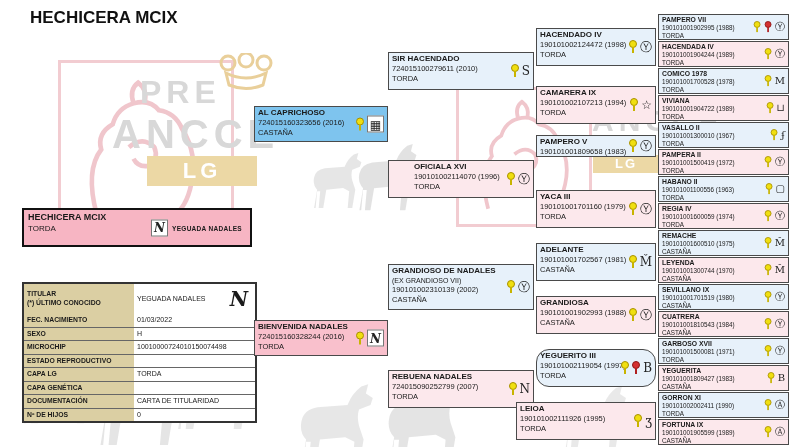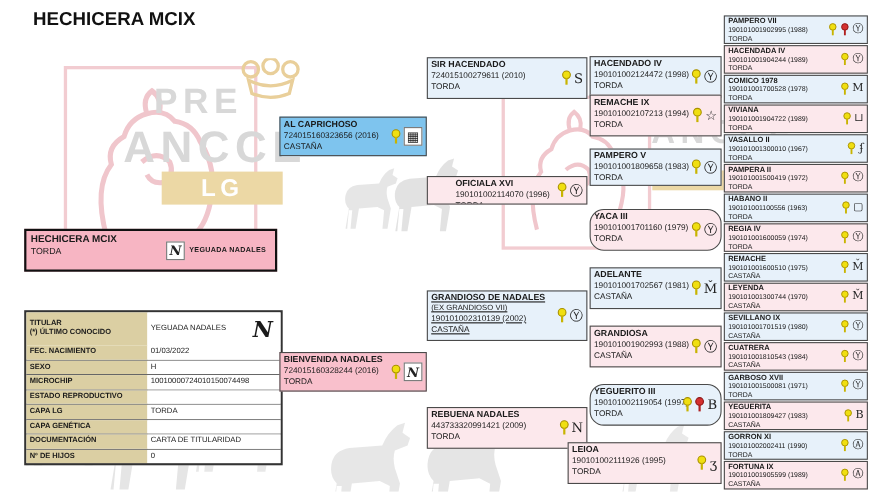--- a/index.html
+++ b/index.html
@@ -209,81 +209,81 @@
       <div class="pbox male gen2" style="left: 388px; top: 52px; width: 146px; height: 38px;">
       <div class="pname">SIR HACENDADO</div>
 
       <div class="preg">724015100279611 (2010)</div>
       <div class="pcoat">TORDA</div>
       <div class="picons">
           <span class="ros"></span>
           <span class="brand">S</span>
         </div>
     </div>
-      <div class="pbox female gen2" style="left: 388px; top: 160px; width: 146px; height: 26px; padding-left: 25px;">
+      <div class="pbox female gen2" style="left: 388px; top: 160px; width: 146px; height: 38px; padding-left: 25px;">
       <div class="pname">OFICIALA XVI</div>
 
       <div class="preg">190101002114070 (1996)</div>
       <div class="pcoat">TORDA</div>
       <div class="picons">
           <span class="ros"></span>
           <span class="brand">Ⓨ</span>
         </div>
     </div>
-      <div class="pbox male gen2" style="left: 388px; top: 264px; width: 146px; height: 46px; text-decoration: underline;">
+      <div class="pbox male gen2" style="left: 388px; top: 264px; width: 146px; height: 46px;">
       <div class="pname">GRANDIOSO DE NADALES</div>
       <div class="palias">(EX GRANDIOSO VII)</div>
       <div class="preg">190101002310139 (2002)</div>
       <div class="pcoat">CASTAÑA</div>
       <div class="picons">
           <span class="ros"></span>
           <span class="brand">Ⓨ</span>
         </div>
     </div>
       <div class="pbox female gen2" style="left: 388px; top: 370px; width: 146px; height: 38px;">
       <div class="pname">REBUENA NADALES</div>
 
-      <div class="preg">443733320991421 (2009)</div>
+      <div class="preg">724015090252799 (2007)</div>
       <div class="pcoat">TORDA</div>
       <div class="picons">
           <span class="ros"></span>
           <span class="brand">N</span>
         </div>
     </div>
-      <div class="pbox male gen3" style="left: 536px; top: 28px; width: 120px; height: 38px; margin-top: 23px;">
+      <div class="pbox male gen3" style="left: 536px; top: 28px; width: 120px; height: 38px;">
       <div class="pname">HACENDADO IV</div>
 
       <div class="preg">190101002124472 (1998)</div>
       <div class="pcoat">TORDA</div>
       <div class="picons">
           <span class="ros"></span>
           <span class="brand">Ⓨ</span>
         </div>
     </div>
       <div class="pbox female gen3" style="left: 536px; top: 86px; width: 120px; height: 38px;">
-      <div class="pname">REMACHE IX</div>
+      <div class="pname">CAMARERA IX</div>
 
       <div class="preg">190101002107213 (1994)</div>
       <div class="pcoat">TORDA</div>
       <div class="picons">
           <span class="ros"></span>
           <span class="brand">☆</span>
         </div>
     </div>
-      <div class="pbox male gen3" style="left: 536px; top: 135px; width: 120px; height: 34px;">
+      <div class="pbox male gen3" style="left: 536px; top: 135px; width: 120px; height: 22px;">
       <div class="pname">PAMPERO V</div>
 
       <div class="preg">190101001809658 (1983)</div>
       <div class="pcoat">TORDA</div>
       <div class="picons">
           <span class="ros"></span>
           <span class="brand">Ⓨ</span>
         </div>
     </div>
-      <div class="pbox female gen3" style="left: 536px; top: 190px; width: 120px; height: 38px; border-radius: 13px;">
+      <div class="pbox female gen3" style="left: 536px; top: 190px; width: 120px; height: 38px;">
       <div class="pname">YACA III</div>
 
       <div class="preg">190101001701160 (1979)</div>
       <div class="pcoat">TORDA</div>
       <div class="picons">
           <span class="ros"></span>
           <span class="brand">Ⓨ</span>
         </div>
     </div>
       <div class="pbox male gen3" style="left: 536px; top: 243px; width: 120px; height: 38px;">

